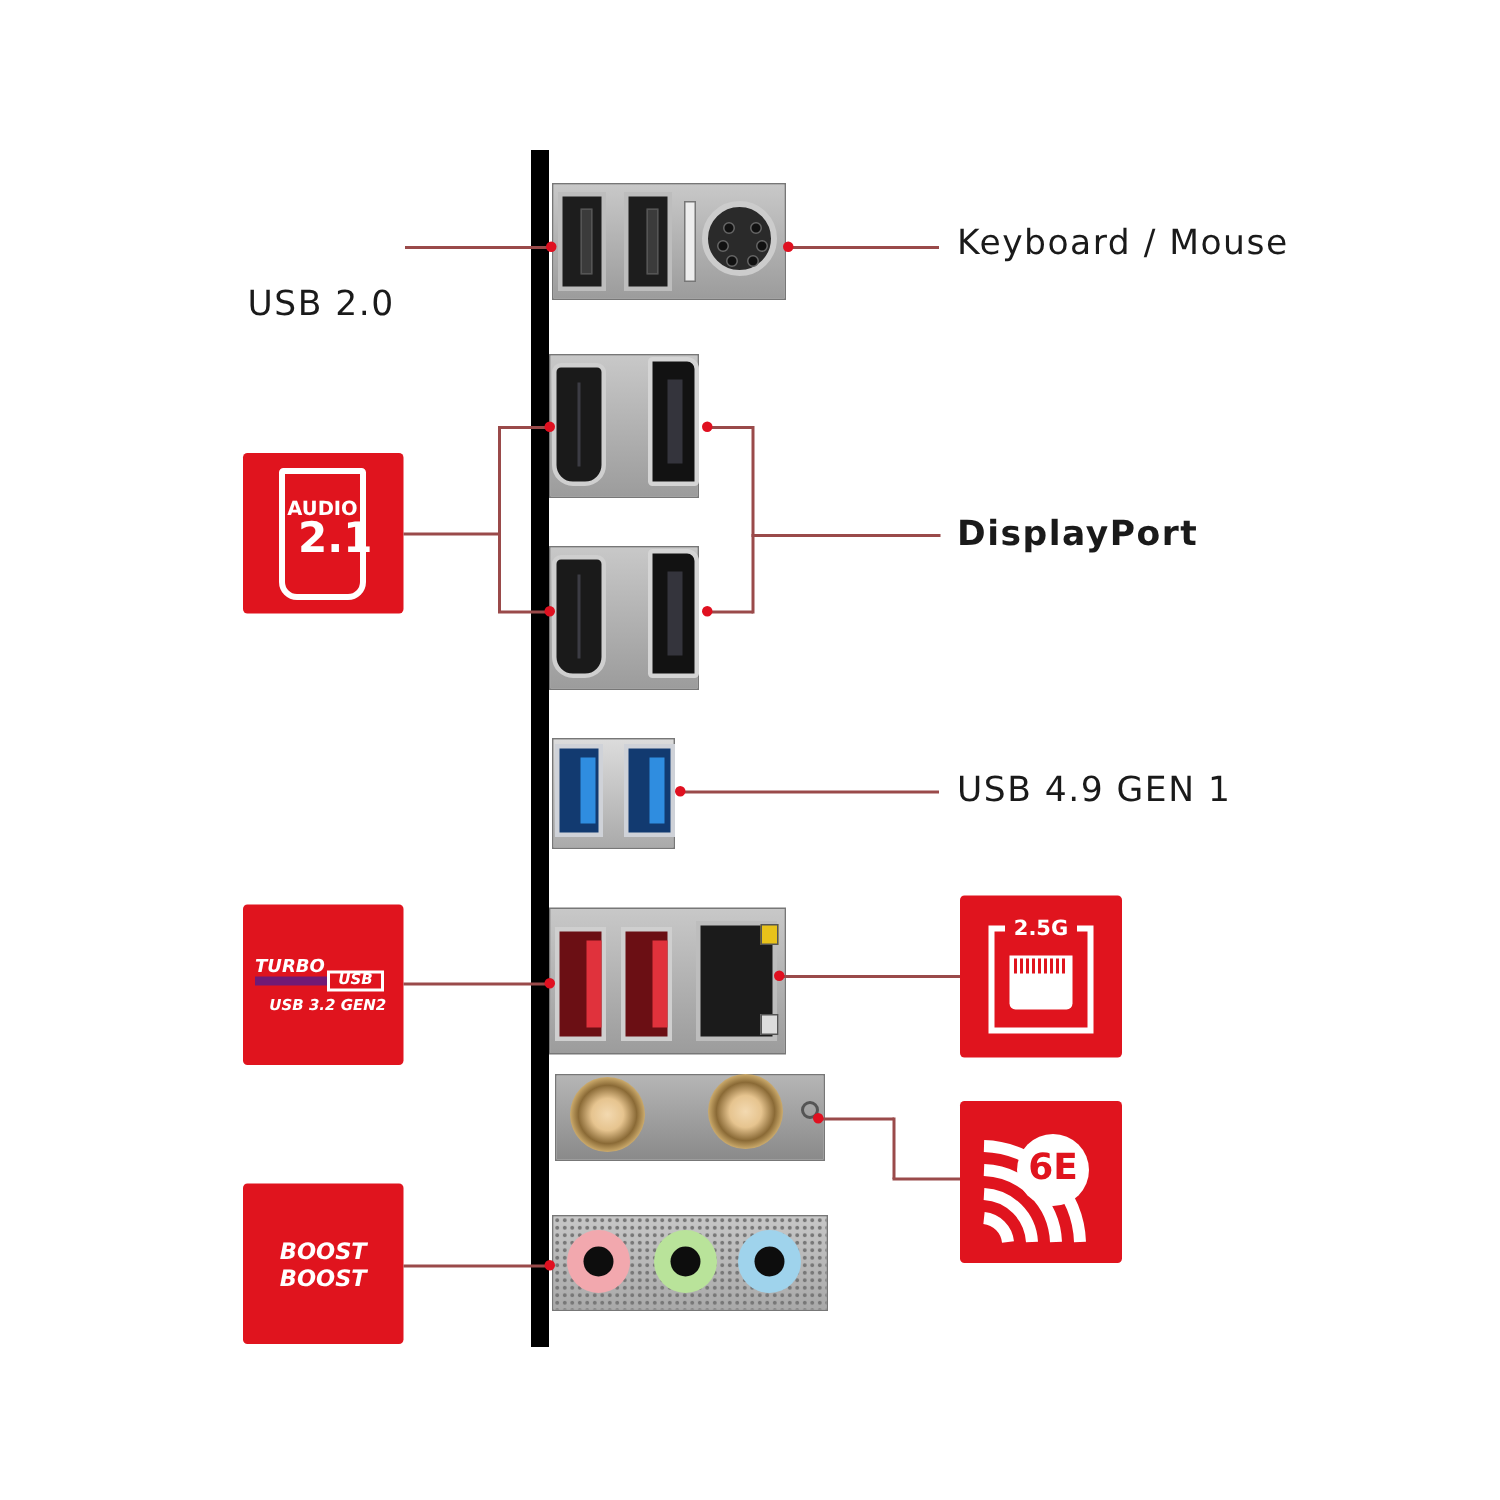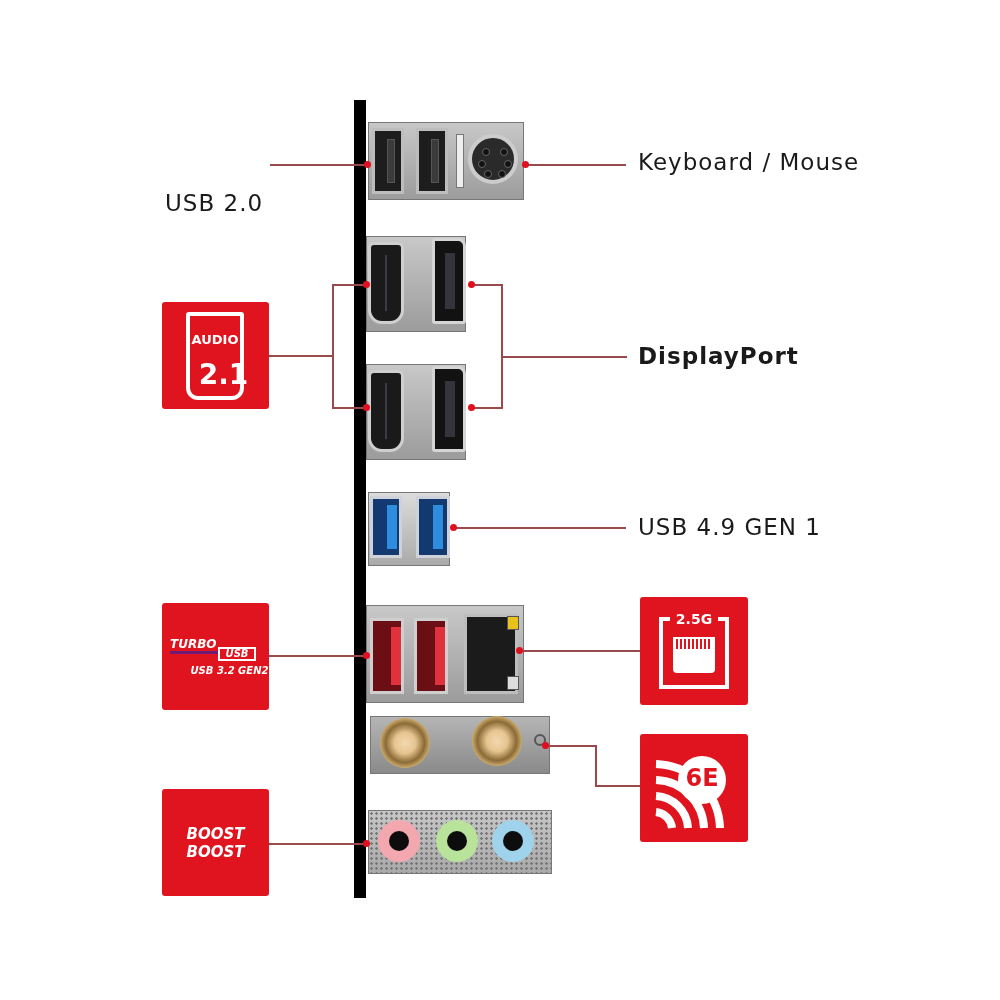--- a/index.html
+++ b/index.html
@@ -72,21 +72,21 @@
 <div class="hdmi" style="left:368px;top:370px;width:36px;height:82px;">
     <i></i>
   </div>
 <div class="dp" style="left:432px;top:366px;width:34px;height:86px;">
     <i></i>
   </div>
 
 <div class="badge" style="left:162px;top:302px;width:107px;height:107px;">
   <div class="abs" style="left:24px;top:10px;width:58px;height:88px;border:4px solid #fff;border-radius:3px 3px 12px 12px;box-sizing:border-box;"></div>
   <div class="btext" style="left:24px;top:30px;width:58px;font-size:13px;font-style:normal;">AUDIO</div>
-  <div class="btext" style="left:24px;top:56px;width:75px;font-size:28px;font-style:normal;">2.1</div>
+  <div class="btext" style="left:24px;top:40px;width:75px;font-size:28px;font-style:normal;">2.1</div>
 </div>
 <div class="line" style="left:269px;top:355px;width:64px;height:2px;"></div>
 <div class="line" style="left:332px;top:284px;width:2px;height:124px;"></div>
 <div class="line" style="left:332px;top:284px;width:34px;height:2px;"></div>
 <div class="line" style="left:332px;top:407px;width:34px;height:2px;"></div>
 <div class="dot" style="left:363px;top:281px;"></div>
 <div class="dot" style="left:363px;top:404px;"></div>
 
 <div class="line" style="left:472px;top:284px;width:30px;height:2px;"></div>
 <div class="line" style="left:472px;top:407px;width:30px;height:2px;"></div>
@@ -112,23 +112,23 @@
     <i></i>
   </div>
 <div class="usbred" style="left:414px;top:618px;width:34px;height:76px;">
     <i></i>
   </div>
 <div class="rj45" style="left:464px;top:614px;width:54px;height:80px;"></div>
 <div class="led" style="left:507px;top:616px;"></div>
 <div class="led" style="left:507px;top:676px;background:#ddd;"></div>
 
 <div class="badge" style="left:162px;top:603px;width:107px;height:107px;">
-  <div class="btext" style="left:8px;top:34px;width:50px;font-size:12px;text-align:left;border-bottom:3px solid #701a75;">TURBO</div>
+  <div class="btext" style="left:8px;top:34px;width:50px;font-size:12px;text-align:left;border-bottom:6px solid #701a75;">TURBO</div>
   <div class="btext" style="left:56px;top:44px;width:34px;font-size:10px;border:2px solid #fff;line-height:10px;">USB</div>
-  <div class="btext" style="left:16px;top:62px;width:103px;font-size:10px;">USB 3.2 GEN2</div>
+  <div class="btext" style="left:5px;top:62px;width:103px;font-size:10px;">USB 3.2 GEN2</div>
 </div>
 <div class="line" style="left:269px;top:655px;width:98px;height:2px;"></div>
 <div class="dot" style="left:363px;top:652px;"></div>
 
 <div class="badge" style="left:640px;top:597px;width:108px;height:108px;">
   <div class="abs" style="left:19px;top:20px;width:70px;height:72px;border:4px solid #fff;box-sizing:border-box;"></div>
   <div class="abs" style="left:33px;top:40px;width:42px;height:36px;background:#fff;border-radius:0 0 4px 4px;"></div>
   <div class="abs" style="left:36px;top:42px;width:36px;height:10px;background:repeating-linear-gradient(90deg,#e0141e 0 2px,#fff 2px 4px);"></div>
   <div class="btext" style="left:30px;top:14px;width:48px;font-size:14px;font-style:normal;background:#e0141e;">2.5G</div>
 </div>

